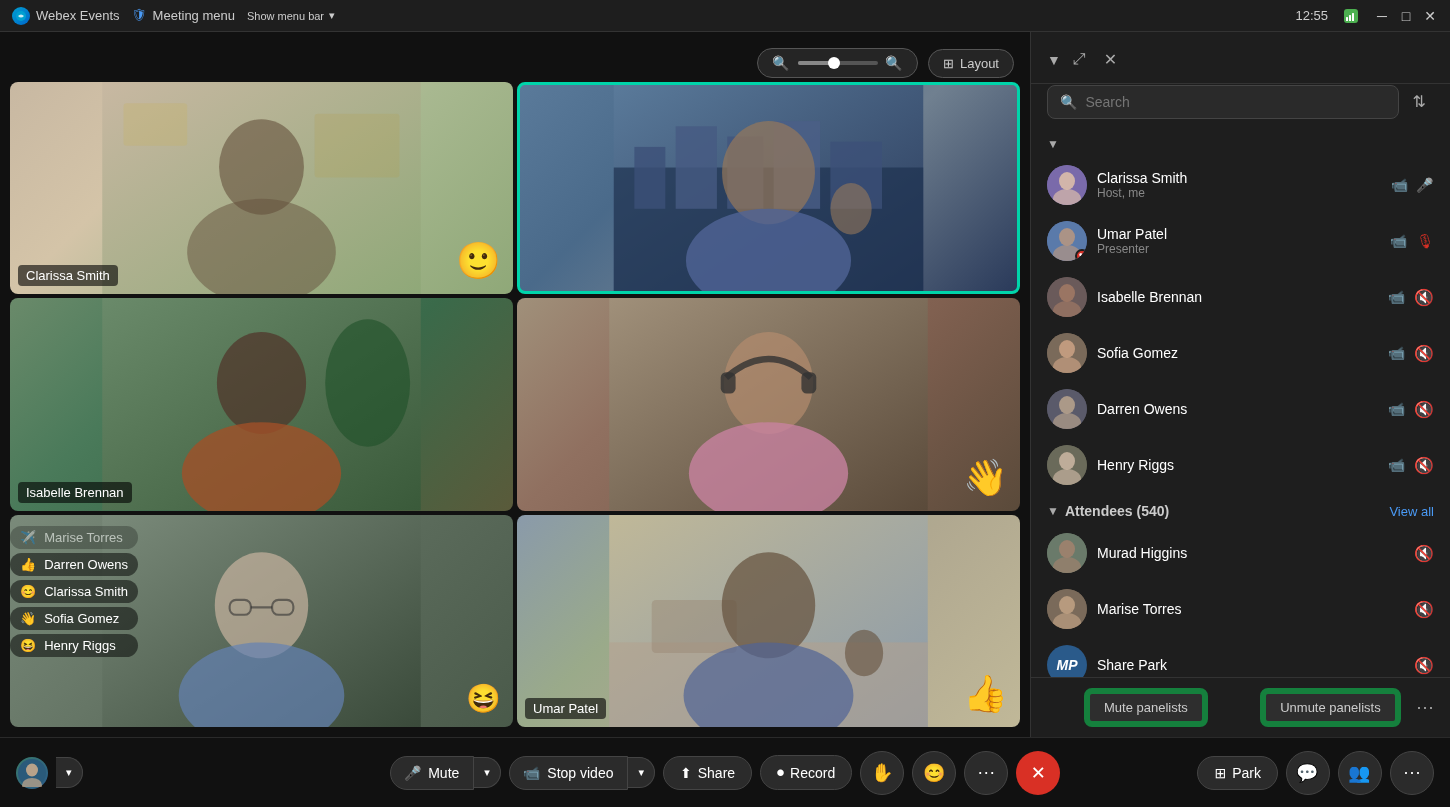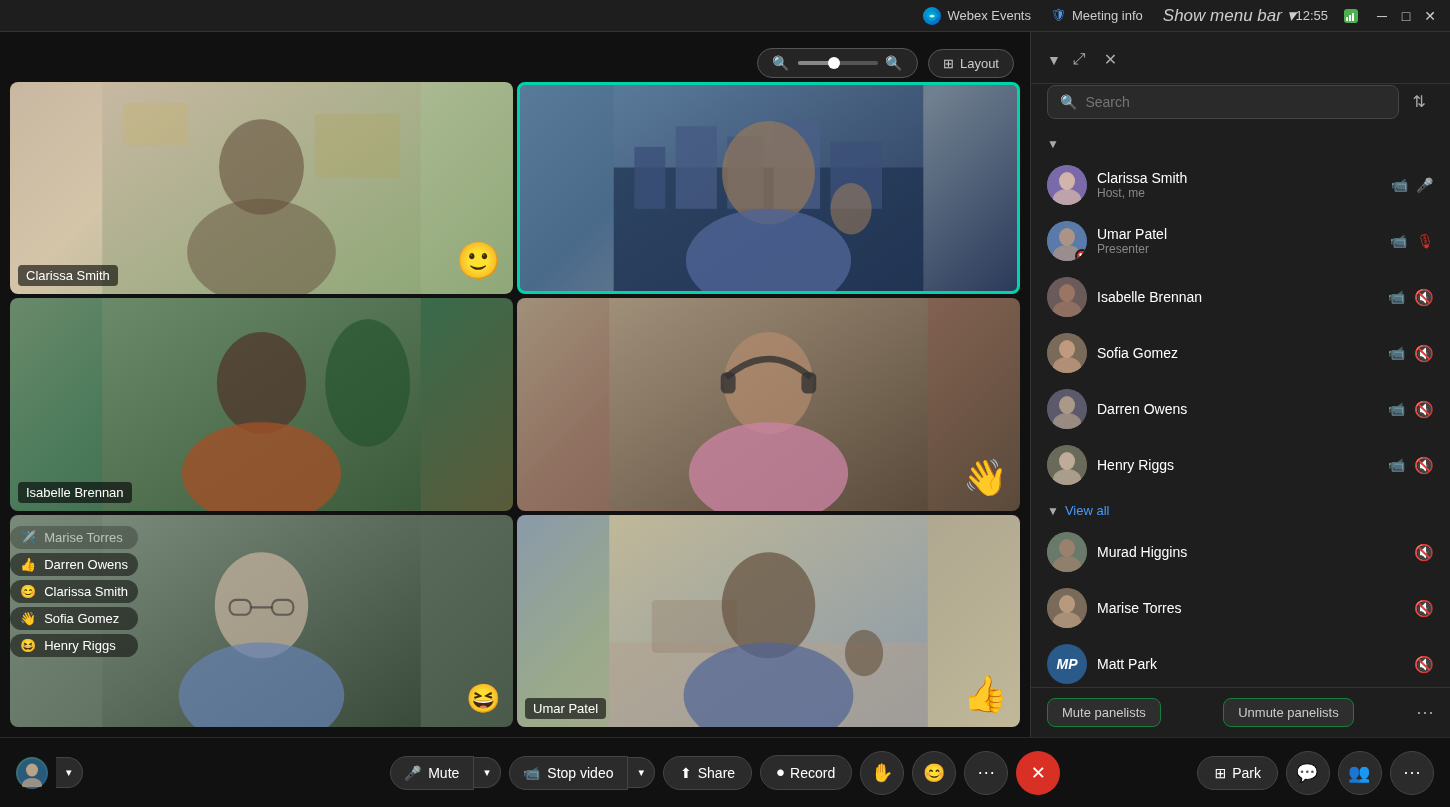--- a/index.html
+++ b/index.html
@@ -20,23 +20,22 @@
       background: #1e1e1e;
       display: flex;
       align-items: center;
       padding: 0 12px;
       flex-shrink: 0;
       border-bottom: 1px solid #333;
     }
     .titlebar-left {
       display: flex;
       align-items: center;
-      gap: 20px;
+      gap: 12px;
       flex: 1;
-      justify-content: flex-end;
     }
     .titlebar-app {
       display: flex;
       align-items: center;
       gap: 6px;
       font-size: 13px;
       color: #ccc;
     }
     .app-icon {
       width: 18px;
@@ -59,24 +58,23 @@
     .shield-icon {
       width: 16px;
       height: 16px;
       color: #4a9af5;
       font-size: 12px;
     }
     .titlebar-menu {
       display: flex;
       align-items: center;
       gap: 5px;
-      font-size: 17px;
+      font-size: 11px;
       color: #ccc;
       cursor: pointer;
-      font-style: italic;
     }
     .titlebar-right {
       display: flex;
       align-items: center;
       gap: 16px;
     }
     .titlebar-time {
       font-size: 13px;
       color: #ccc;
     }
@@ -507,26 +505,27 @@
     
     .panel-footer {
       padding: 10px 16px;
       display: flex;
       align-items: center;
       justify-content: space-between;
       border-top: 1px solid #333;
     }
     .panel-action-btn {
       background: rgba(50,50,50,0.8);
-      border: 1px solid #15803d;
+      border: 6px solid #15803d;
       border-radius: 8px;
       padding: 6px 14px;
       color: #ccc;
       font-size: 13px;
       cursor: pointer;
+      margin-left: 37px;
     }
     .panel-footer-more {
       color: #aaa;
       cursor: pointer;
       font-size: 18px;
     }
 
     
     .person-silhouette {
       width: 100%;
@@ -553,21 +552,21 @@
       <div class="app-icon">
         <svg width="12" height="12" viewBox="0 0 12 12" fill="none">
           <circle cx="6" cy="6" r="5" fill="#00a0d1"></circle>
           <path d="M3 6 Q6 3 9 6 Q6 9 3 6Z" fill="#fff" opacity="0.8"></path>
         </svg>
       </div>
       <span>Webex Events</span>
     </div>
     <div class="titlebar-meeting">
       <span class="shield-icon">🛡</span>
-      <span>Meeting info</span>
+      <span>Meeting menu</span>
     </div>
     <div class="titlebar-menu">
       <span>Show menu bar</span>
       <span>▾</span>
     </div>
   </div>
   <div class="titlebar-right">
     <span class="titlebar-time">12:55</span>
     <div class="titlebar-signal">
       <div style="width:14px;height:14px;background:#4caf50;border-radius:3px;display:flex;align-items:center;justify-content:center;">
@@ -893,20 +892,21 @@
           <div class="p-name">Henry Riggs</div>
         </div>
         <div class="p-controls">
           <span class="p-ctrl-icon">📹</span>
           <span class="p-ctrl-icon" style="color:#d93025;font-size:16px;">🔇</span>
         </div>
       </div>
 
       <div class="section-header">
         <span class="section-chevron">▼</span>
+        <span class="section-title">Attendees (540)</span>
         <span class="section-link">View all</span>
       </div>
 
       <div class="participant-item">
         <div class="p-avatar av-murad">
           <svg width="40" height="40" viewBox="0 0 40 40">
             <circle cx="20" cy="20" r="20" fill="#6a7a6a"></circle>
             <ellipse cx="20" cy="16" rx="8" ry="9" fill="rgba(160,130,110,0.9)"></ellipse>
             <ellipse cx="20" cy="34" rx="14" ry="10" fill="rgba(160,130,110,0.7)"></ellipse>
           </svg>
@@ -931,21 +931,21 @@
           <div class="p-name">Marise Torres</div>
         </div>
         <div class="p-controls">
           <span class="p-ctrl-icon" style="color:#888;font-size:16px;">🔇</span>
         </div>
       </div>
 
       <div class="participant-item">
         <div class="p-avatar av-matt" style="font-weight:700;font-size:14px;color:#fff;">MP</div>
         <div class="p-info">
-          <div class="p-name">Matt Park</div>
+          <div class="p-name">Share Park</div>
         </div>
         <div class="p-controls">
           <span class="p-ctrl-icon" style="color:#888;font-size:16px;">🔇</span>
         </div>
       </div>
 
     </div>
 
     <div class="panel-footer">
       <button class="panel-action-btn">Mute panelists</button>

